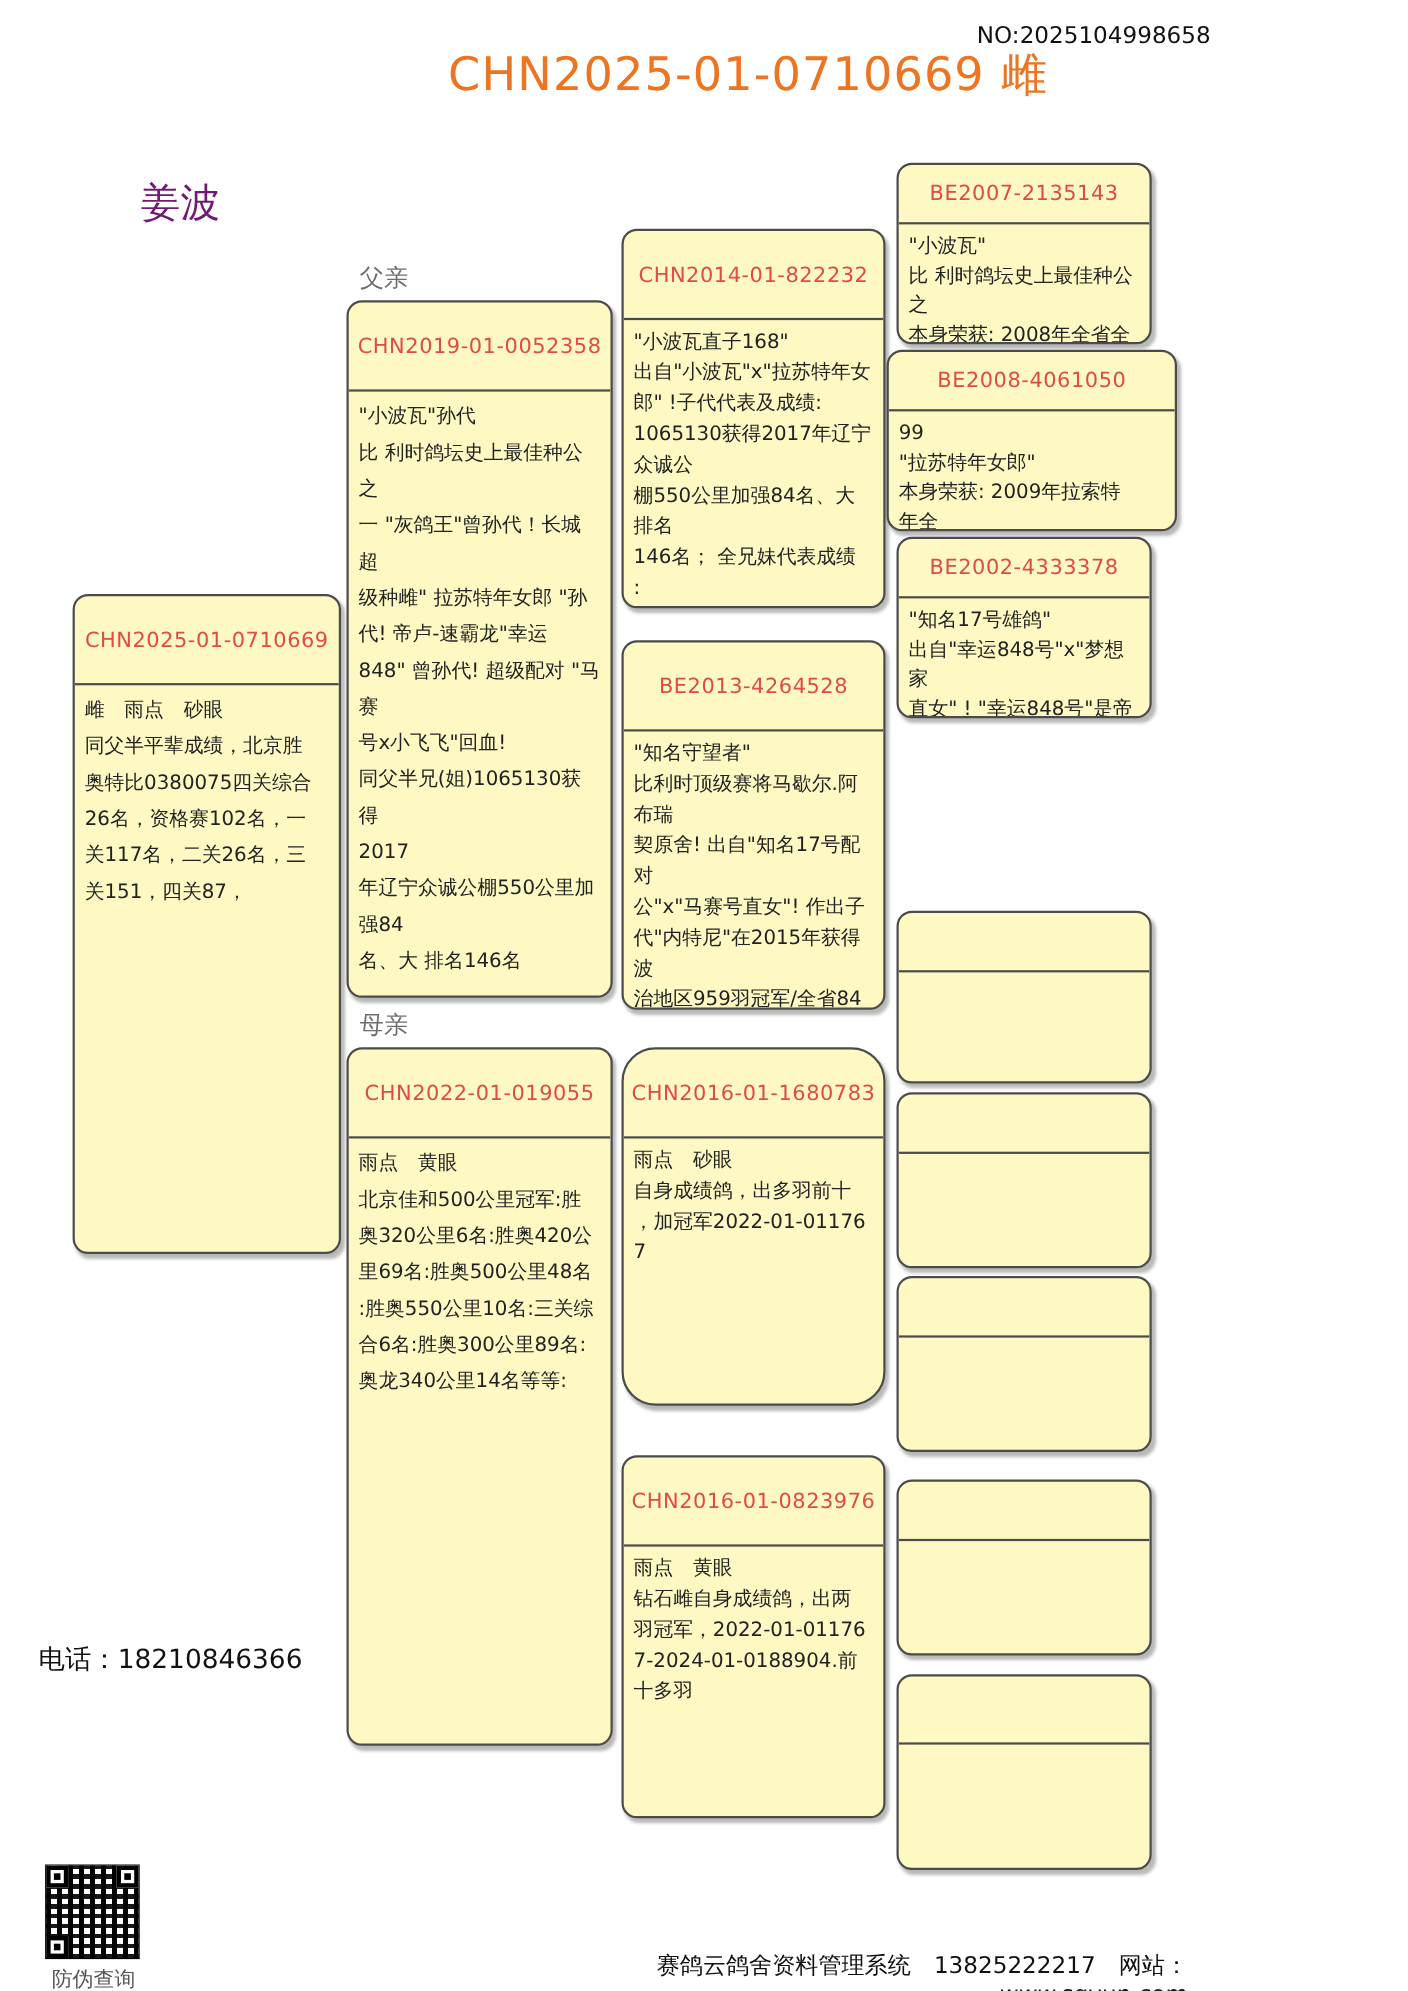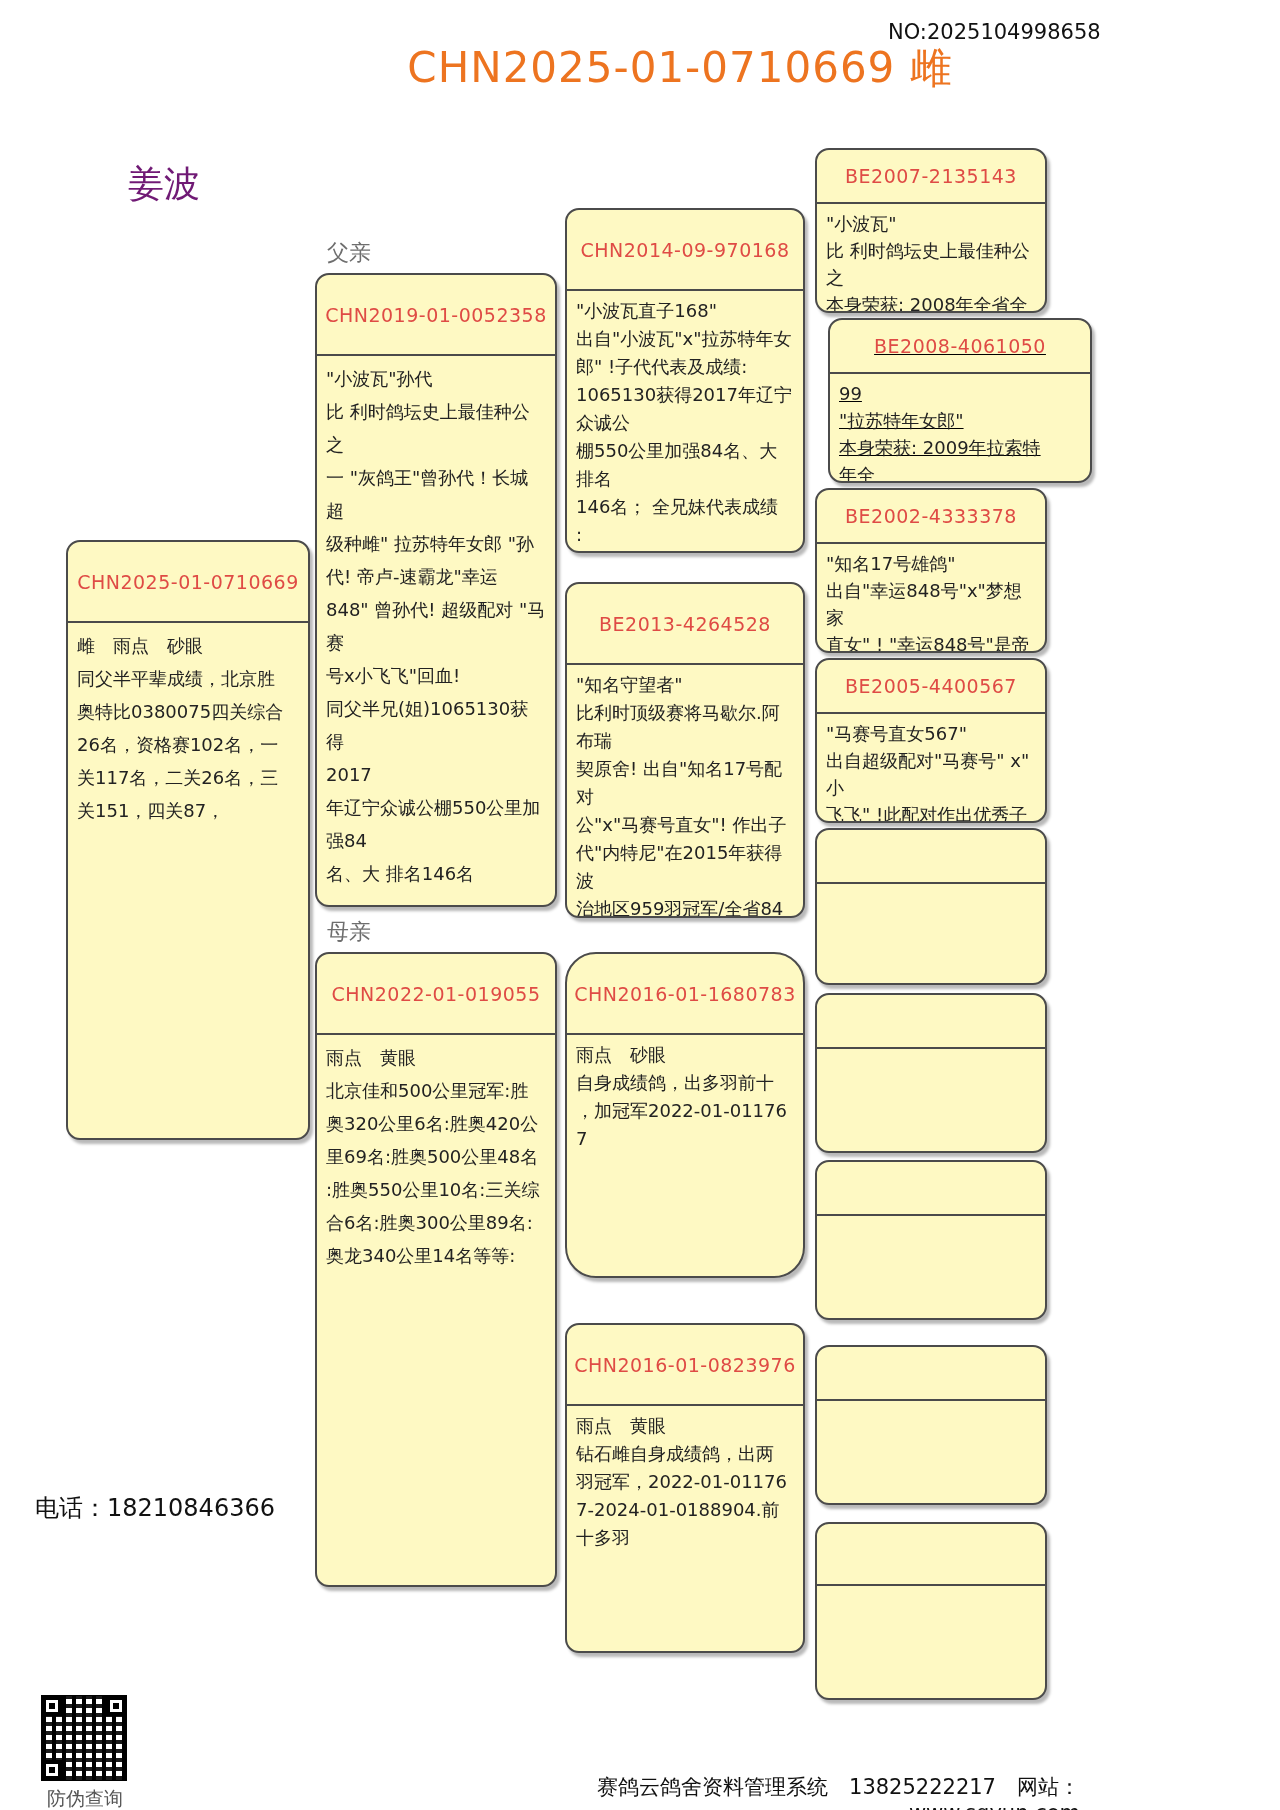--- a/index.html
+++ b/index.html
@@ -84,21 +84,21 @@
     <div class="body lh-33">雨点　黄眼
 北京佳和500公里冠军:胜
 奥320公里6名:胜奥420公
 里69名:胜奥500公里48名
 :胜奥550公里10名:三关综
 合6名:胜奥300公里89名:
 奥龙340公里14名等等:</div>
   </div>
 
   <div class="pbox" style="left:565px;top:208px;width:240px;height:345px;">
-    <div class="ring hdr-lg">CHN2014-09-970168</div>
+    <div class="ring hdr-lg">CHN2014-01-822232</div>
     <div class="body lh-28">"小波瓦直子168"
 出自"小波瓦"x"拉苏特年女
  郎" !子代代表及成绩:
 1065130获得2017年辽宁
 众诚公
 棚550公里加强84名、大
 排名
 146名；  全兄妹代表成绩
 :</div>
   </div>
@@ -134,43 +134,36 @@
   </div>
 
   <div class="pbox" style="left:815px;top:148px;width:232px;height:165px;">
     <div class="ring hdr-sm">BE2007-2135143</div>
     <div class="body lh-27">"小波瓦"
 比 利时鸽坛史上最佳种公
 之
 本身荣获: 2008年全省全</div>
   </div>
 
-  <div class="pbox" style="left:828px;top:318px;width:264px;height:165px;text-decoration:underline;">
+  <div class="pbox" style="left:806px;top:318px;width:264px;height:165px;">
     <div class="ring hdr-sm">BE2008-4061050</div>
     <div class="body lh-27">99
 "拉苏特年女郎"
 本身荣获: 2009年拉索特
 年全</div>
   </div>
 
   <div class="pbox" style="left:815px;top:488px;width:232px;height:165px;">
     <div class="ring hdr-sm">BE2002-4333378</div>
     <div class="body lh-27">"知名17号雄鸽"
 出自"幸运848号"x"梦想家
  直女" ! "幸运848号"是帝
 卢</div>
   </div>
 
-  <div class="pbox" style="left:815px;top:658px;width:232px;height:165px;">
-    <div class="ring hdr-sm">BE2005-4400567</div>
-    <div class="body lh-27">"马赛号直女567"
-出自超级配对"马赛号" x"
-小
-飞飞" !此配对作出优秀子</div>
-  </div>
 
   <div class="pbox" style="left:815px;top:828px;width:232px;height:157px;">
     <div class="ring hdr-sm"></div>
     <div class="body lh-27"></div>
   </div>
 
   <div class="pbox" style="left:815px;top:993px;width:232px;height:160px;">
     <div class="ring hdr-sm"></div>
     <div class="body lh-27"></div>
   </div>

